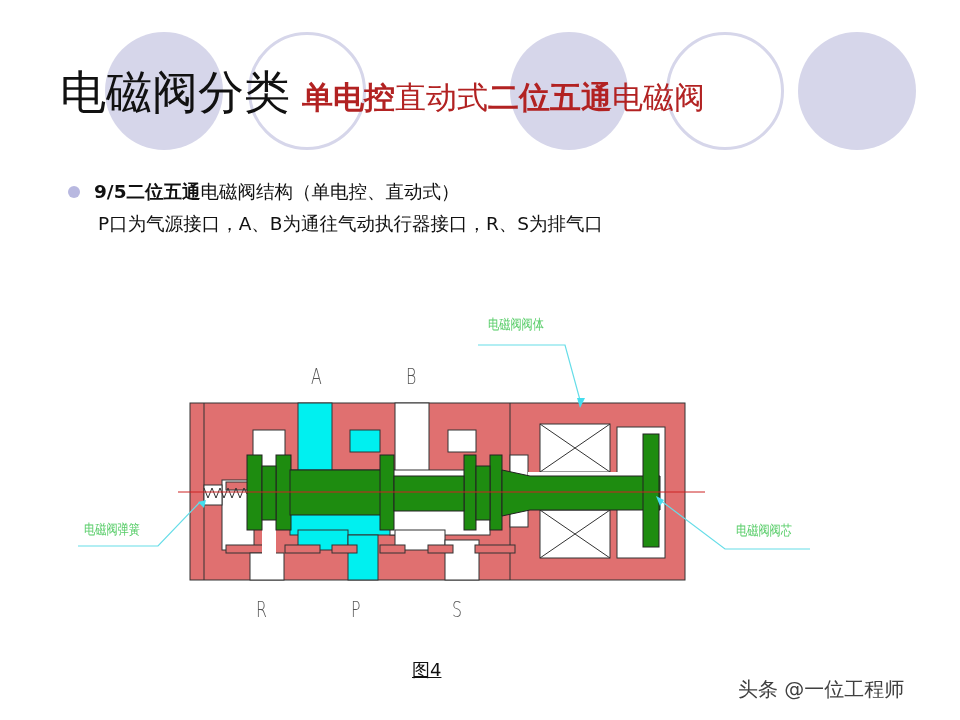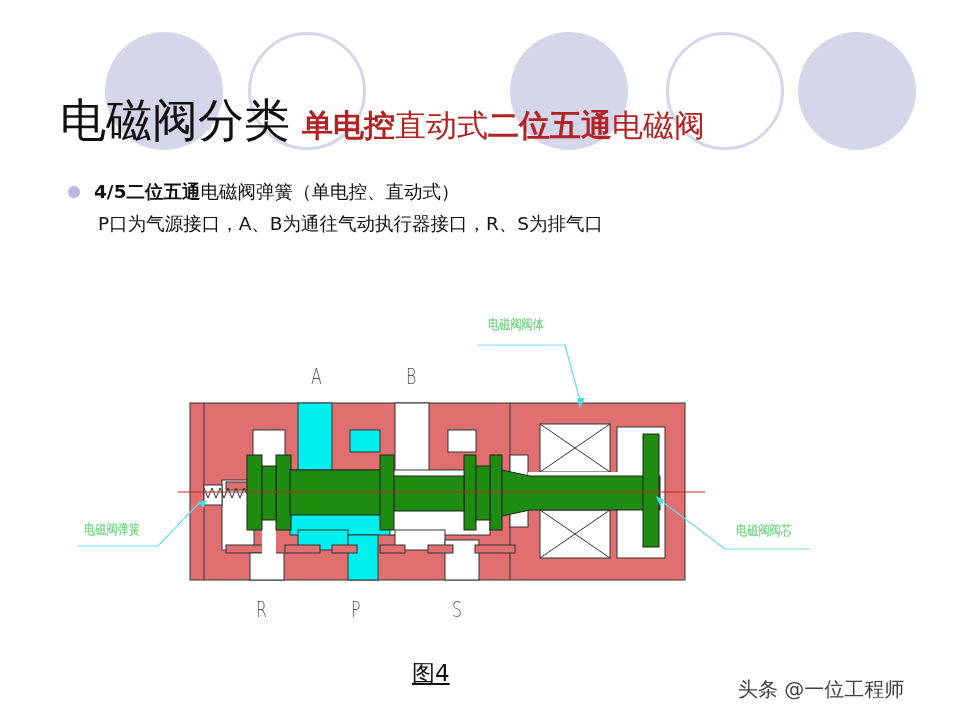--- a/index.html
+++ b/index.html
@@ -1,53 +1,53 @@
 <!DOCTYPE html>
 <html><head>
 <meta charset="utf-8">
 <style>
   html, body { margin:0; padding:0; background:#ffffff; }
   body { width:960px; height:720px; position:relative; overflow:hidden; font-family:"DejaVu Sans", sans-serif; }
   .deco-circle { position:absolute; width:118px; height:118px; border-radius:50%; }
   .deco-filled { background:#d6d6ea; }
   .deco-ring { background:#ffffff; border:3px solid #d6d6ea; box-sizing:border-box; }
   .title { position:absolute; left:60px; top:62px; white-space:nowrap; display:flex; align-items:baseline; }
-  .title-main { font-family:Liberation Sans, sans-serif; font-size:46px; color:#111111; letter-spacing:0px;margin-top:28px; }
+  .title-main { font-family:Liberation Sans, sans-serif; font-size:46px; color:#111111; letter-spacing:0px; }
   .title-sub { font-family:"DejaVu Serif", serif; font-size:31px; color:#b22222; margin-left:12px; }
   .title-sub b { font-weight:bold; }
   .bullets { position:absolute; left:68px; top:176px; font-size:18.5px; color:#111; line-height:32px; }
   .bullet-dot { position:absolute; left:0; top:10px; width:12px; height:12px; border-radius:50%; background:#b8b8e0; }
   .bline { padding-left:26px; white-space:nowrap; }
   .bline.l3 { padding-left:30px;text-align:right; }
   .bold { font-weight:bold; }
   .diagram { position:absolute; left:0; top:0; }
   .port-label { position:absolute; font-family:"DejaVu Sans", sans-serif; font-size:21px; color:#555555; font-weight:200; transform:scaleX(0.75); transform-origin:left top; }
   .callout { position:absolute; font-family:"DejaVu Sans", sans-serif; font-size:14px; color:#55cc66; white-space:nowrap; transform:scaleX(0.8); transform-origin:left top; }
-  .fig-caption { position:absolute; left:412px; top:658px; font-size:23px; color:#111;text-decoration:underline; }
+  .fig-caption { position:absolute; left:412px; top:658px; font-size:18px; color:#111;text-decoration:underline; }
   .watermark { position:absolute; left:738px; top:676px; font-size:20px; color:#404040; white-space:nowrap; text-shadow:1px 1px 0 #ffffff, -1px -1px 0 #ffffff; }
 </style>
 </head>
 <body>
 
 <div class="deco-circle deco-filled" style="left:105px;top:32px;"></div>
 <div class="deco-circle deco-ring" style="left:248px;top:32px;"></div>
 <div class="deco-circle deco-filled" style="left:510px;top:32px;"></div>
 <div class="deco-circle deco-ring" style="left:666px;top:32px;"></div>
 <div class="deco-circle deco-filled" style="left:798px;top:32px;"></div>
 
 <div class="title">
   <span class="title-main">电磁阀分类</span>
   <span class="title-sub">
     <b>单电控</b><span>直动式</span><b>二位五通</b><span>电磁阀</span>
   </span>
 </div>
 
 <div class="bullets">
   <span class="bullet-dot"></span>
-  <div class="bline"><span class="bold">4/5二位五通</span><span>电磁阀弹簧（单电控、直动式）</span></div>
+  <div class="bline"><span class="bold">9/5二位五通</span><span>电磁阀结构（单电控、直动式）</span></div>
   <div class="bline l3">P口为气源接口，A、B为通往气动执行器接口，R、S为排气口</div>
 </div>
 
 <svg class="diagram" width="960" height="720" viewBox="0 0 960 720" xmlns="http://www.w3.org/2000/svg">
   <g stroke="#333" stroke-width="1">
 
     <rect x="190" y="403" width="495" height="177" fill="#e07070"></rect>
     <line x1="510" y1="403" x2="510" y2="580"></line>
 
     <line x1="204" y1="403" x2="204" y2="580"></line>

